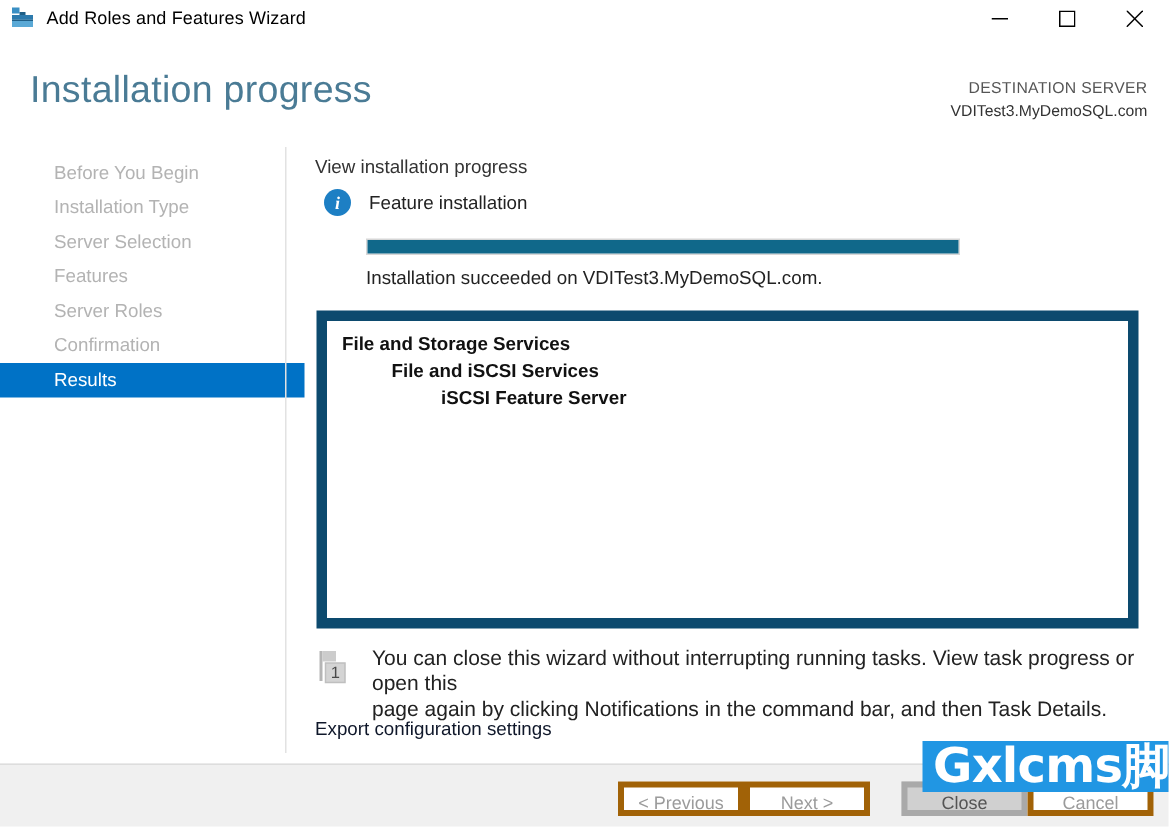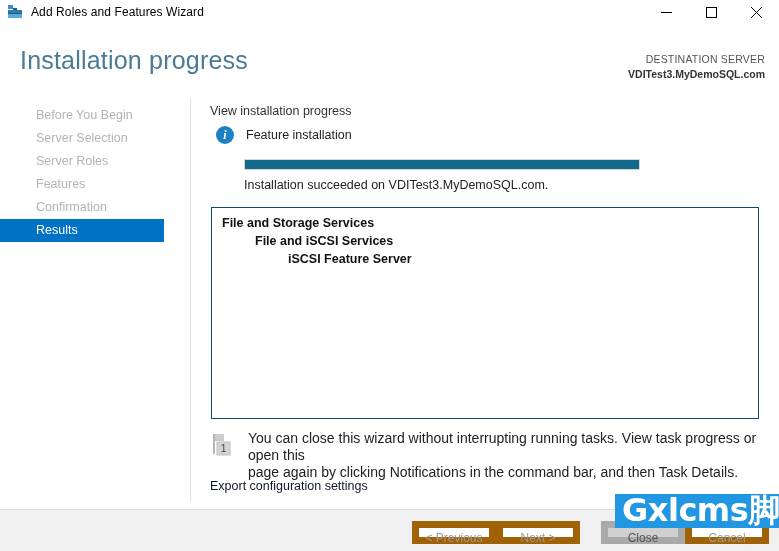--- a/index.html
+++ b/index.html
@@ -80,42 +80,41 @@
     line-height: 15px;
   }
   .dest-label {
     font-size: 10.5px;
     color: #555555;
     letter-spacing: 0.2px;
   }
   .dest-value {
     font-size: 10.5px;
     color: #333333;
-    font-weight: bold;
   }
 
   
   .sidebar {
     position: absolute;
     left: 0;
     top: 104px;
     width: 190px;
   }
   .nav-item {
     height: 23px;
     line-height: 23px;
     padding-left: 36px;
     font-size: 12.5px;
     color: #b3b3b3;
     white-space: nowrap;
   }
   .nav-item.active {
     background: #0072c6;
     color: #ffffff;
-    width: 164px;
+    width: 203px;
     box-sizing: border-box;
   }
   .divider-v {
     position: absolute;
     left: 190px;
     top: 98px;
     width: 1px;
     height: 404px;
     background: #e2e2e2;
   }
@@ -179,21 +178,21 @@
     color: #222222;
   }
 
   
   .results-panel {
     position: absolute;
     left: 1px;
     top: 103px;
     width: 548px;
     height: 212px;
-    border: 1px solid #0c4a6e;
+    border: 7px solid #0c4a6e;
     background: #ffffff;
     box-sizing: border-box;
     overflow: hidden;
   }
   .result-line {
     font-size: 12.5px;
     color: #111111;
     font-weight: bold;
     line-height: 18px;
     white-space: nowrap;
@@ -242,21 +241,21 @@
     background: #f0f0f0;
     border-top: 1px solid #dddddd;
   }
   .btn {
     position: absolute;
     top: 11px;
     width: 84px;
     height: 23px;
     font-size: 12px;
     background: #ffffff;
-    border: 7px solid #a16207;
+    border: 4px solid #a16207;
     color: #9b9b9b;
     box-sizing: border-box;
     line-height: 21px;
     text-align: center;
     padding: 0;
     font-family: "Liberation Sans", sans-serif;
   }
   .btn-previous { left: 412px; }
   .btn-next     { left: 496px; }
   .btn-close    { left: 601px; background: #d0d0d0; border-color: #a9a9a9; color: #555; }
@@ -321,23 +320,24 @@
 <div class="header">
   <div class="page-title">Installation progress</div>
   <div class="dest-server">
     <div class="dest-label">DESTINATION SERVER</div>
     <div class="dest-value">VDITest3.MyDemoSQL.com</div>
   </div>
 </div>
 
 <div class="sidebar">
   <div class="nav-item">Before You Begin</div>
+  <div class="nav-item">Installation Type</div>
   <div class="nav-item">Server Selection</div>
+  <div class="nav-item">Features</div>
   <div class="nav-item">Server Roles</div>
-  <div class="nav-item">Features</div>
   <div class="nav-item">Confirmation</div>
   <div class="nav-item active">Results</div>
 </div>
 <div class="divider-v"></div>
 
 <div class="content">
   <div class="section-title">View installation progress</div>
 
   <div class="feature-row">
     <div class="info-icon">i</div>

